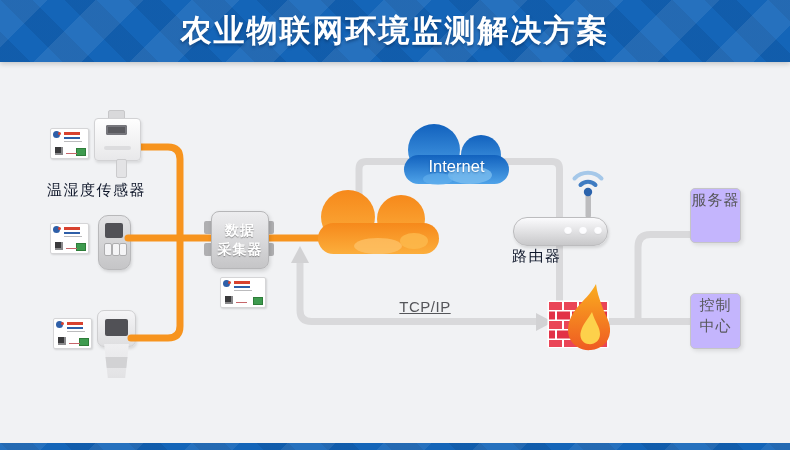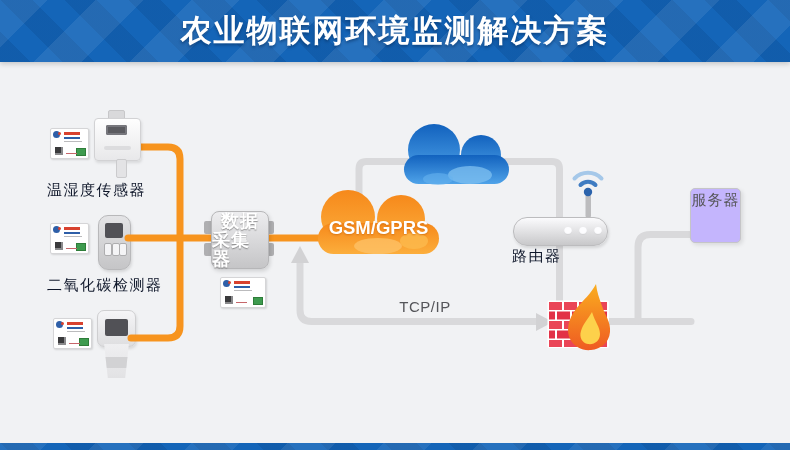--- a/index.html
+++ b/index.html
@@ -42,21 +42,21 @@
 
   
   .s3-head{position:absolute;left:97px;top:248px;width:37px;height:35px;background:linear-gradient(180deg,#F5F5F7,#DEDEE0);border:1px solid #CFCFD1;border-radius:7px;box-shadow:1px 2px 3px rgba(0,0,0,0.10);}
   .s3-screen{position:absolute;left:7px;top:8px;width:23px;height:17px;background:#515156;border-radius:2px;}
   .s3-taper{position:absolute;left:101px;top:282px;width:31px;height:34px;background:linear-gradient(180deg,#EFEFF1,#E2E2E4);clip-path:polygon(10% 0,90% 0,78% 100%,22% 100%);}
   .s3-band{position:absolute;left:0;top:13px;width:100%;height:11px;background:#D2D2D4;}
 
   
   .tab{position:absolute;width:11px;height:13px;background:#AFAFB1;border-radius:2px;}
   .collector-body{position:absolute;left:211px;top:149px;width:56px;height:56px;background:linear-gradient(180deg,#EDEDEF,#C5C5C7);border:1px solid #B6B6B8;border-radius:8px;box-shadow:1px 2px 4px rgba(0,0,0,0.15);display:flex;flex-direction:column;align-items:center;justify-content:center;z-index:11;}
-  .collector-body span{color:#FFFFFF;font-size:18px;font-weight:bold;line-height:19px;letter-spacing:1px;text-shadow:0 1px 1px rgba(90,90,90,0.6);}
+  .collector-body span{color:#FFFFFF;font-size:14px;font-weight:bold;line-height:19px;letter-spacing:1px;text-shadow:0 1px 1px rgba(90,90,90,0.6);}
 
   
   .router-pill{position:absolute;left:513px;top:155px;width:93px;height:27px;background:linear-gradient(180deg,#FBFBFD,#C8C8CA);border:1px solid #BCBCBE;border-radius:14px;box-shadow:1px 2px 3px rgba(0,0,0,0.12);z-index:10;}
   .r-dot{position:absolute;top:9px;width:8px;height:8px;border-radius:50%;background:#FDFDFF;box-shadow:inset 0 -1px 1px rgba(0,0,0,0.18);}
 
   
   .node-box{position:absolute;width:49px;background:#c4b5fd;border:1px solid #C5C5C7;border-radius:5px;box-shadow:2px 2px 4px rgba(0,0,0,0.10);display:flex;flex-direction:column;align-items:center;justify-content:flex-start;z-index:10;}
   .node-box span{color:#58585C;font-size:15px;line-height:21px;letter-spacing:1px;}
 
   
@@ -197,21 +197,20 @@
     <div class="card" style="left:50px;top:161px;">
       <div class="logo"></div>
         <div class="logo-red"></div>
       <div class="model"></div>
         <div class="bluebar"></div>
         <div class="gline"></div>
       <div class="qr"></div>
       <div class="chip"></div>
         <div class="redline"></div>
     </div>
-    <div class="lbl" style="left:47px;top:214px;">二氧化碳检测器</div>
 
     <div class="s3-head">
       <div class="s3-screen"></div>
     </div>
     <div class="s3-taper">
       <div class="s3-band"></div>
     </div>
     <div class="card" style="left:53px;top:256px;">
       <div class="logo"></div>
         <div class="logo-red"></div>
@@ -235,32 +234,36 @@
       <div class="logo"></div>
         <div class="logo-red"></div>
       <div class="model"></div>
         <div class="bluebar"></div>
         <div class="gline"></div>
       <div class="qr"></div>
       <div class="chip"></div>
         <div class="redline"></div>
     </div>
 
-    <div class="cloud-lbl" style="left:318px;top:155px;width:121px;font-size:18.5px;text-shadow:0 1px 2px rgba(190,90,0,0.55);">GSM/GPRS</div>
+    <div class="cloud-lbl" style="left:404px;top:95px;width:105px;font-size:16.5px;font-weight:normal;text-shadow:0 1px 2px rgba(0,60,130,0.5);">Internet</div>
 
     <div class="router-pill">
       <div class="r-dot" style="left:50px;"></div>
       <div class="r-dot" style="left:65px;"></div>
       <div class="r-dot" style="left:80px;"></div>
     </div>
     <div class="lbl" style="left:512px;top:185px;text-align:right;">路由器</div>
 
-    <div class="lbl" style="left:380px;top:236px;width:90px;text-align:center;color:#55565A;letter-spacing:0.5px;">TCP/IP</div>
+    <div class="lbl" style="left:380px;top:236px;width:90px;text-align:center;color:#55565A;letter-spacing:0.5px;text-decoration:underline;">TCP/IP</div>
 
     <div class="node-box" style="left:690px;top:126px;height:53px;">
       <span>服务器</span>
     </div>
 
+    <div class="node-box" style="left:690px;top:231px;height:54px;">
+      <span>控制</span>
+      <span>中心</span>
+    </div>
 
   </div>
 
   <footer class="footer-strip mosaic"></footer>
 </div>
 
 </body></html>

